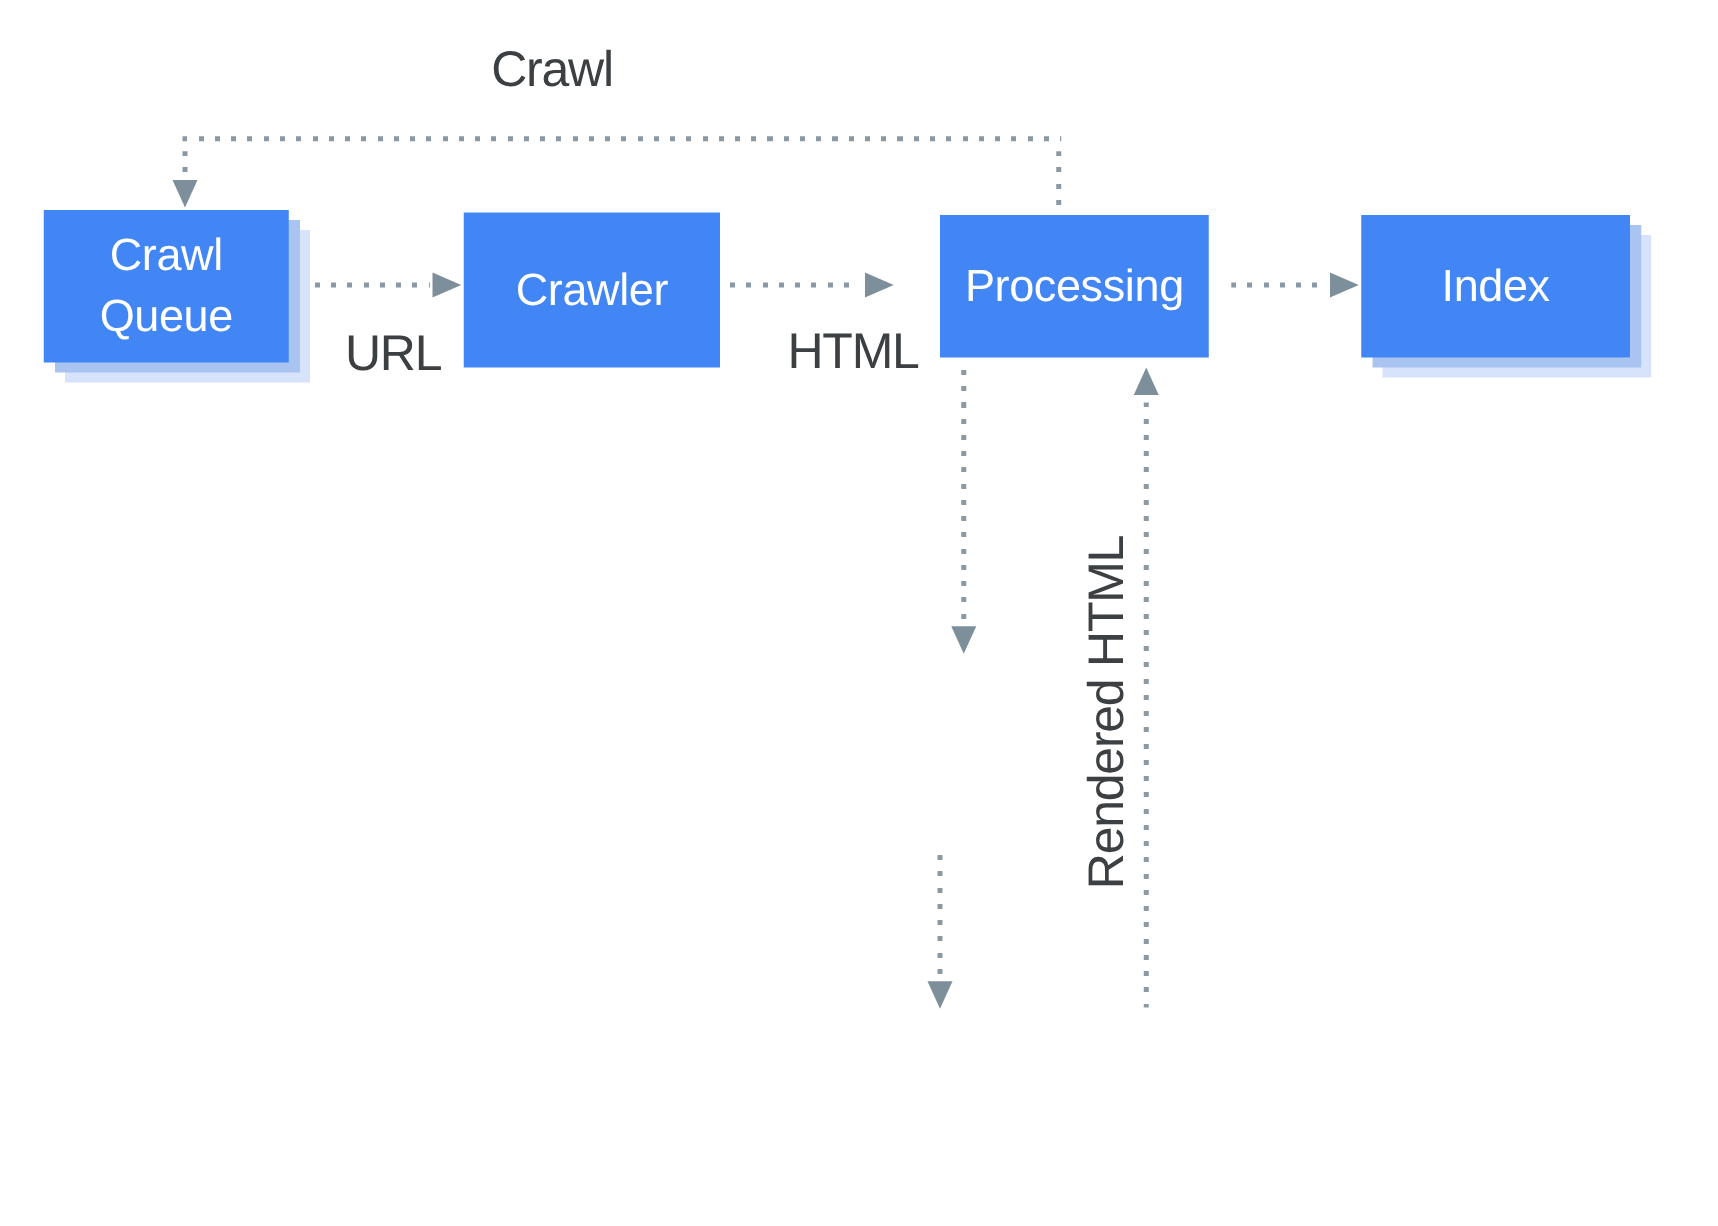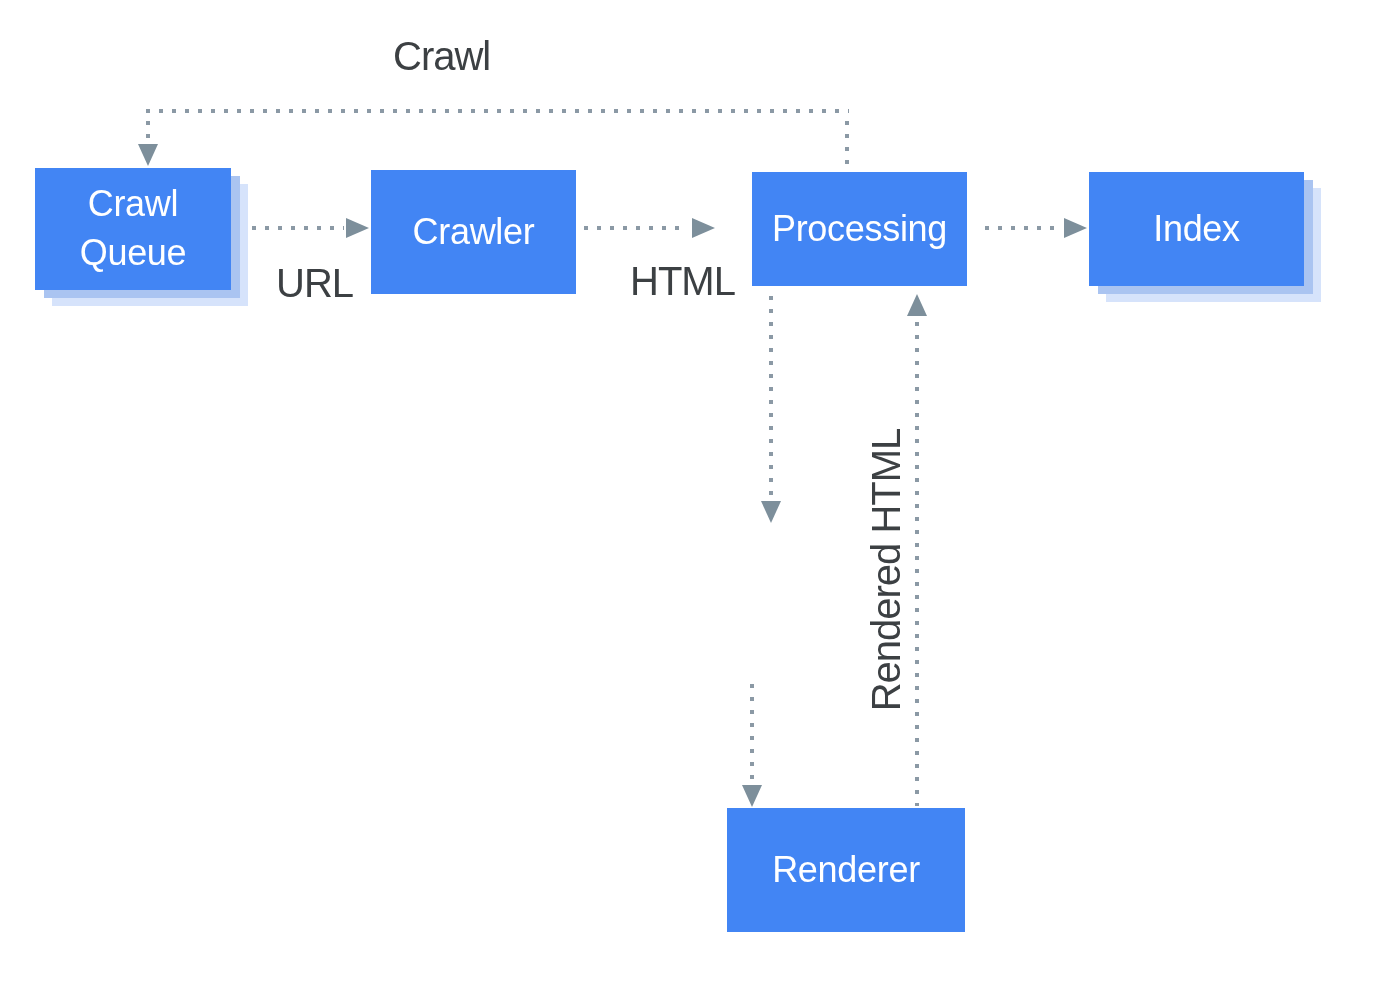--- a/index.html
+++ b/index.html
@@ -143,17 +143,14 @@
   </div>
   <div class="node" id="node-crawler">
     <span>Crawler</span>
   </div>
   <div class="node" id="node-processing">
     <span>Processing</span>
   </div>
   <div class="node stacked" id="node-index">
     <span>Index</span>
   </div>
-  <div class="node" id="node-renderer">
-    <span>Renderer</span>
-  </div>
 
 </div>
 
 </body></html>

